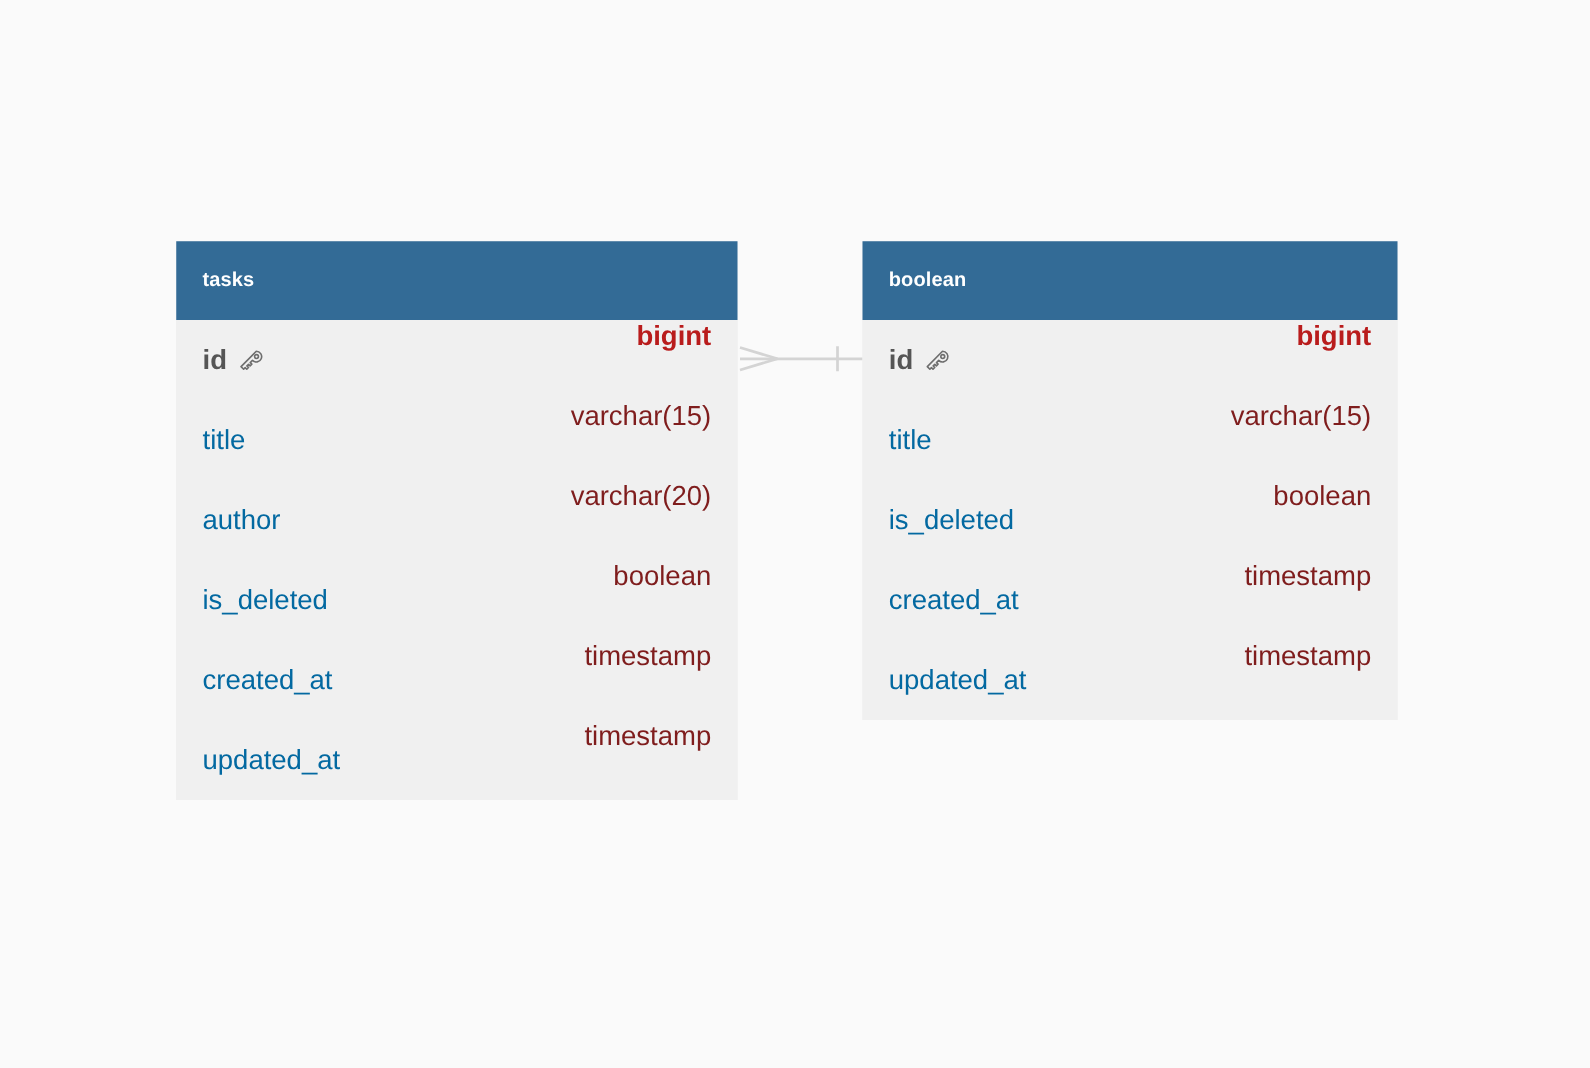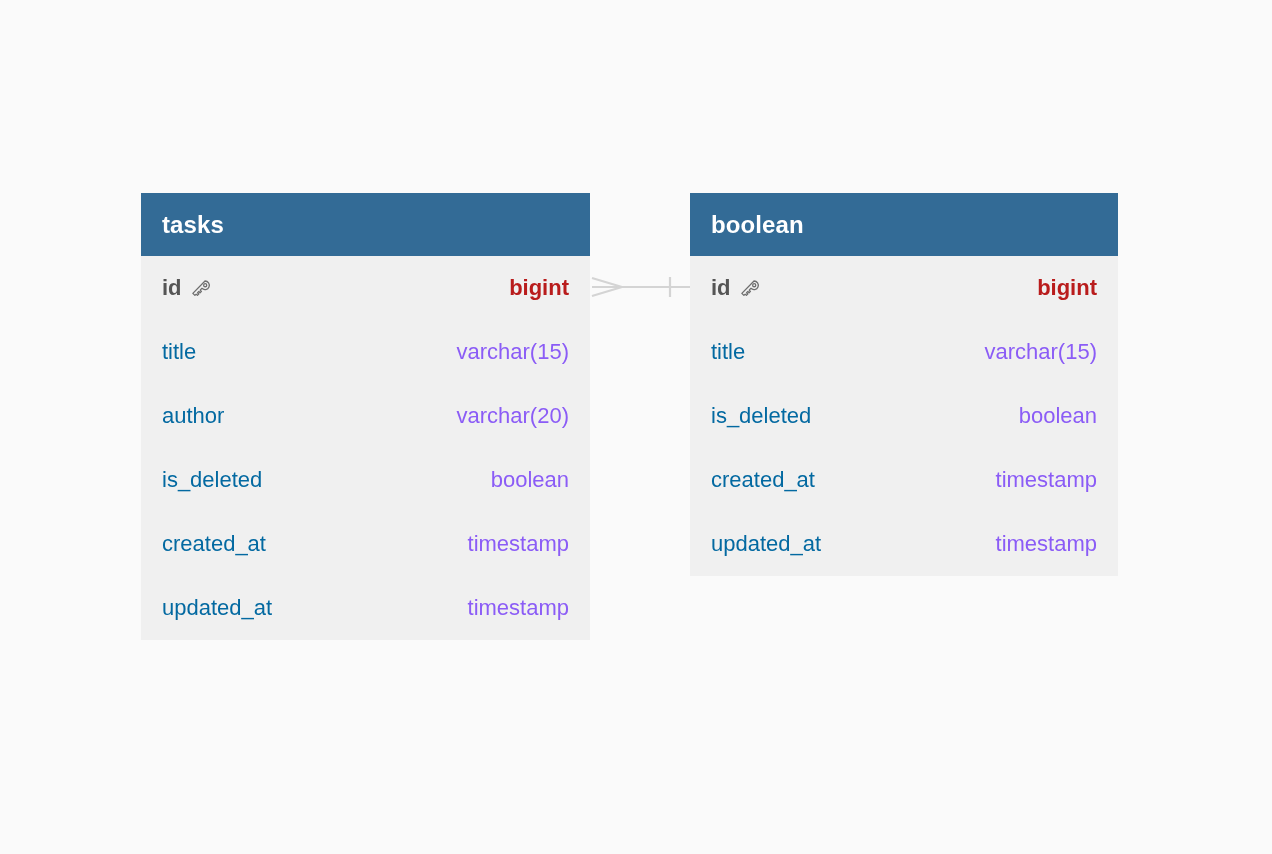--- a/index.html
+++ b/index.html
@@ -28,49 +28,48 @@
   }
   .entity-header {
     height: 63px;
     display: flex;
     align-items: center;
     padding: 0 0 0 21px;
     box-sizing: border-box;
   }
   .entity-title {
     color: #ffffff;
-    font-size: 24px;
+    font-size: 16px;
     font-weight: bold;
     letter-spacing: 0.1px;
     line-height: 1;
   }
   .entity-body {
     padding: 0;
   }
 
   
   .field-row {
     height: 64px;
     display: flex;
-    align-items: center;
     justify-content: space-between;
     padding: 0 21px 0 21px;
     box-sizing: border-box;
   }
   .field-name {
     display: flex;
     align-items: center;
     gap: 7px;
     font-size: 22px;
     color: #0369a1;
     white-space: nowrap;
   }
   .field-type {
     font-size: 22px;
-    color: #8b5cf6;
+    color: #7f1d1d;
     white-space: nowrap;
   }
   .field-row.is-pk .field-name {
     color: #555555;
     font-weight: bold;
   }
   .field-row.is-pk .field-type {
     color: #b91c1c;
     font-weight: bold;
   }

